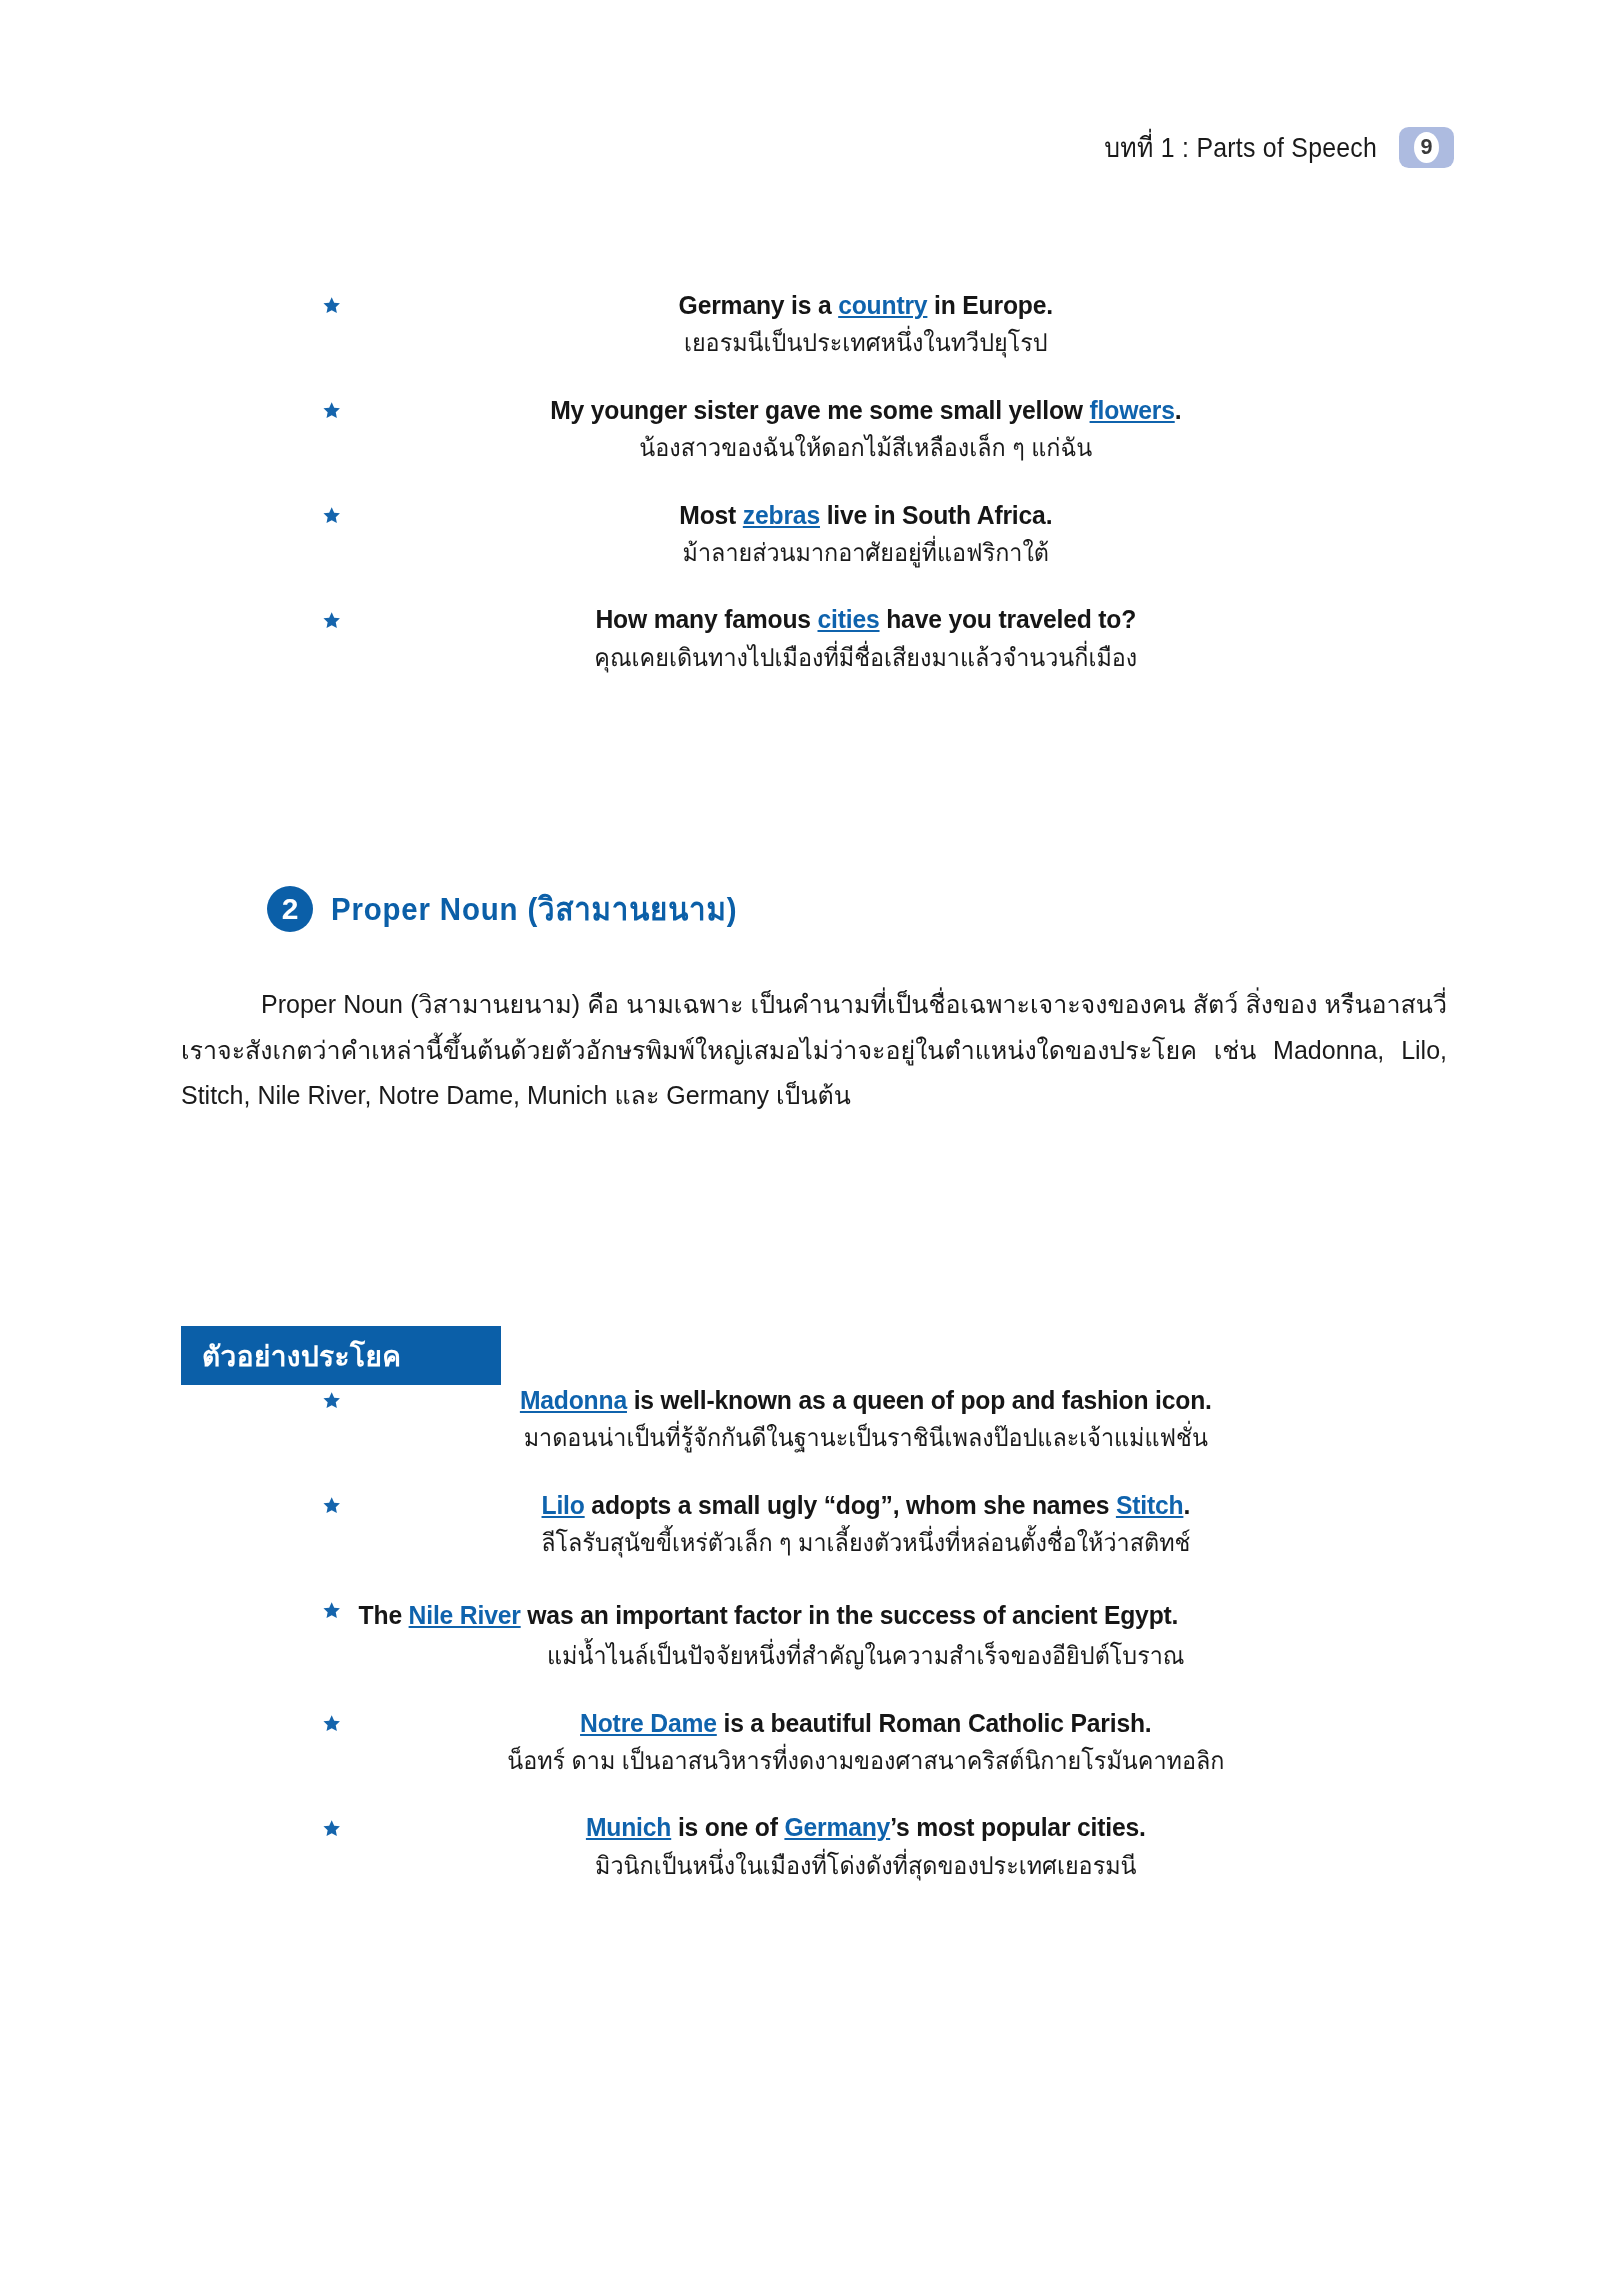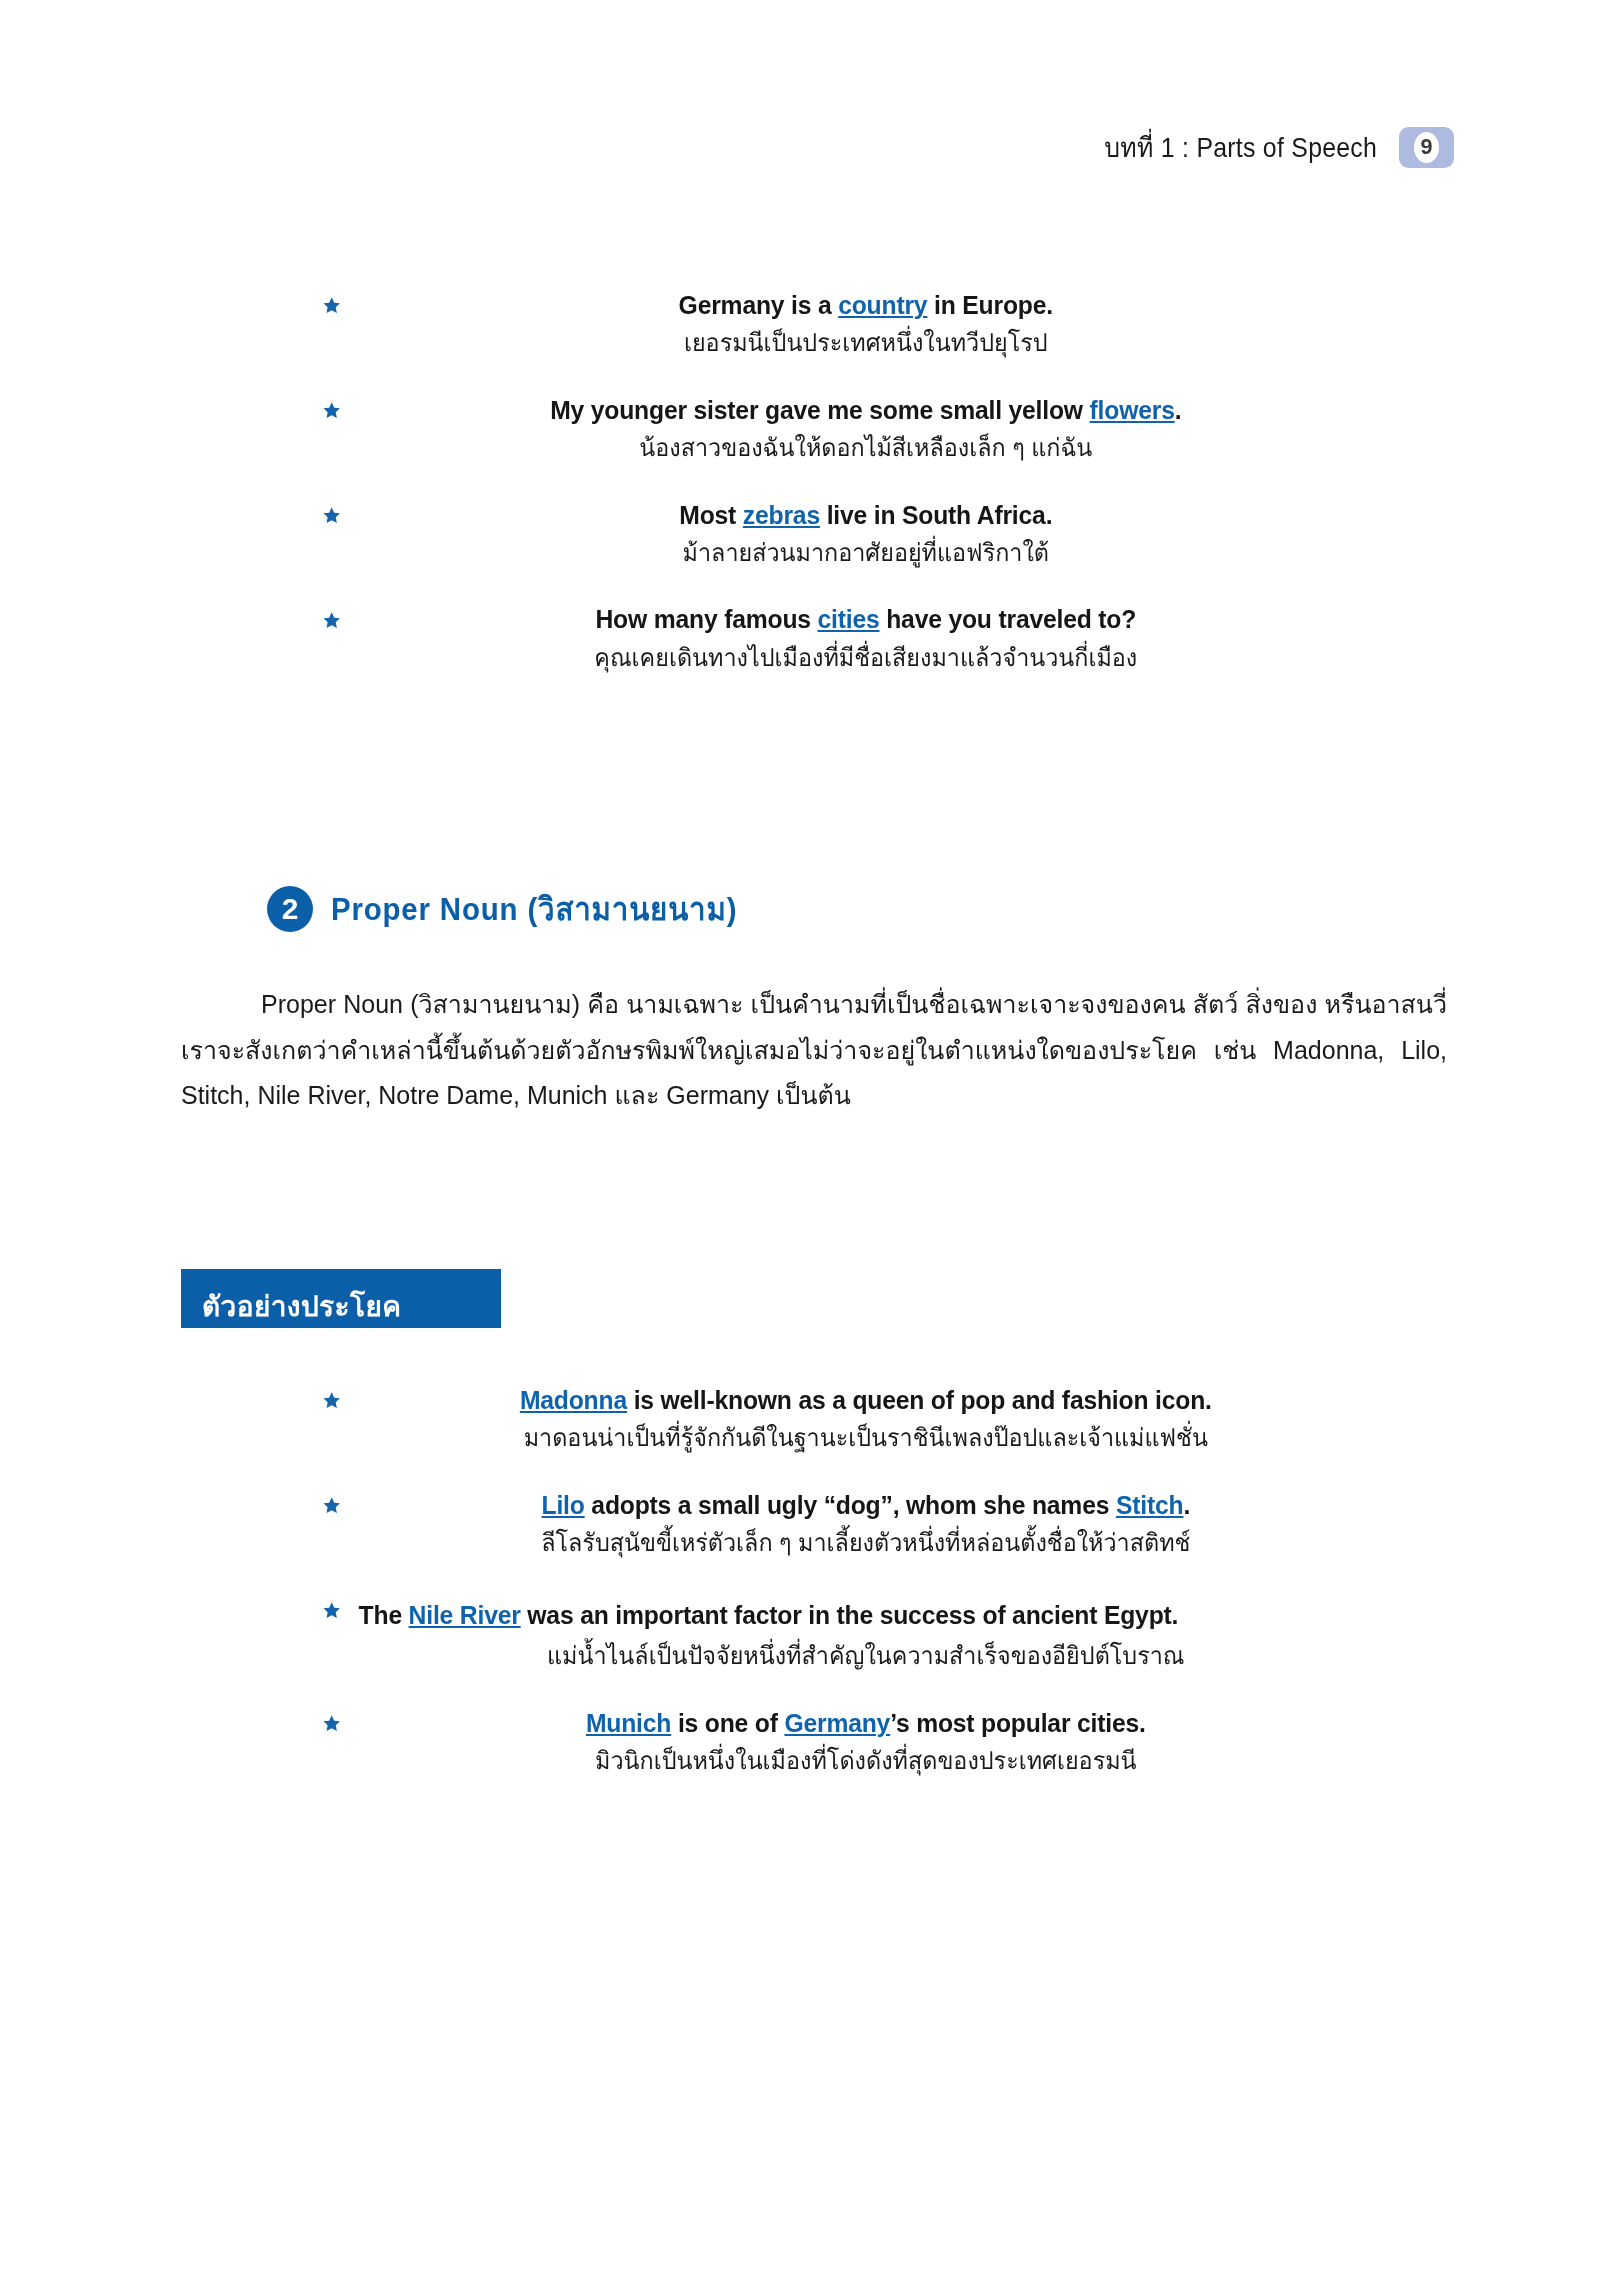--- a/index.html
+++ b/index.html
@@ -226,21 +226,21 @@
 
   </div>
 
   <div class="section-head" style="top:883px;">
     <div class="num-circle">2</div>
     <div class="section-title">Proper Noun (วิสามานยนาม)</div>
   </div>
 
   <div class="body-para" style="top:982px;">Proper Noun (วิสามานยนาม) คือ นามเฉพาะ เป็นคำนามที่เป็นชื่อเฉพาะเจาะจงของคน สัตว์ สิ่งของ หรืนอาสนวี่ เราจะสังเกตว่าคำเหล่านี้ขึ้นต้นด้วยตัวอักษรพิมพ์ใหญ่เสมอไม่ว่าจะอยู่ในตำแหน่งใดของประโยค เช่น Madonna, Lilo, Stitch, Nile River, Notre Dame, Munich และ Germany เป็นต้น</div>
 
-  <div class="ribbon" style="top:1269px;align-items:flex-end;">
+  <div class="ribbon" style="top:1326px;">
     <span class="ribbon-label">ตัวอย่างประโยค</span>
   </div>
 
   <div class="ex-list" style="top:1384px;">
 
     <div class="ex-item">
       <svg class="star-icon" viewBox="0 0 24 24">
         <path d="M12 1.6l3.1 6.6 7.1.9-5.2 4.9 1.4 7.1L12 17.6 5.6 21.1 7 14 1.8 9.1l7.1-.9z" fill="#1565ad"></path>
       </svg>
       <div class="en-line"><span class="lnk">Madonna</span><span> is well-known as a queen of pop and fashion icon.</span></div>
@@ -256,20 +256,27 @@
     </div>
 
     <div class="ex-item">
       <svg class="star-icon" viewBox="0 0 24 24">
         <path d="M12 1.6l3.1 6.6 7.1.9-5.2 4.9 1.4 7.1L12 17.6 5.6 21.1 7 14 1.8 9.1l7.1-.9z" fill="#1565ad"></path>
       </svg>
       <div class="en-line two-line" style="max-width:883px;"><span>The </span><span class="lnk">Nile River</span><span> was an important factor in the success of ancient Egypt.</span></div>
       <div class="th-line">แม่น้ำไนล์เป็นปัจจัยหนึ่งที่สำคัญในความสำเร็จของอียิปต์โบราณ</div>
     </div>
 
+    <div class="ex-item">
+      <svg class="star-icon" viewBox="0 0 24 24">
+        <path d="M12 1.6l3.1 6.6 7.1.9-5.2 4.9 1.4 7.1L12 17.6 5.6 21.1 7 14 1.8 9.1l7.1-.9z" fill="#1565ad"></path>
+      </svg>
+      <div class="en-line"><span class="lnk">Notre Dame</span><span> is a beautiful Roman Catholic Parish.</span></div>
+      <div class="th-line">น็อทร์ ดาม เป็นอาสนวิหารที่งดงามของศาสนาคริสต์นิกายโรมันคาทอลิก</div>
+    </div>
 
     <div class="ex-item">
       <svg class="star-icon" viewBox="0 0 24 24">
         <path d="M12 1.6l3.1 6.6 7.1.9-5.2 4.9 1.4 7.1L12 17.6 5.6 21.1 7 14 1.8 9.1l7.1-.9z" fill="#1565ad"></path>
       </svg>
       <div class="en-line"><span class="lnk">Munich</span><span> is one of </span><span class="lnk">Germany</span><span>’s most popular cities.</span></div>
       <div class="th-line">มิวนิกเป็นหนึ่งในเมืองที่โด่งดังที่สุดของประเทศเยอรมนี</div>
     </div>
 
   </div>

